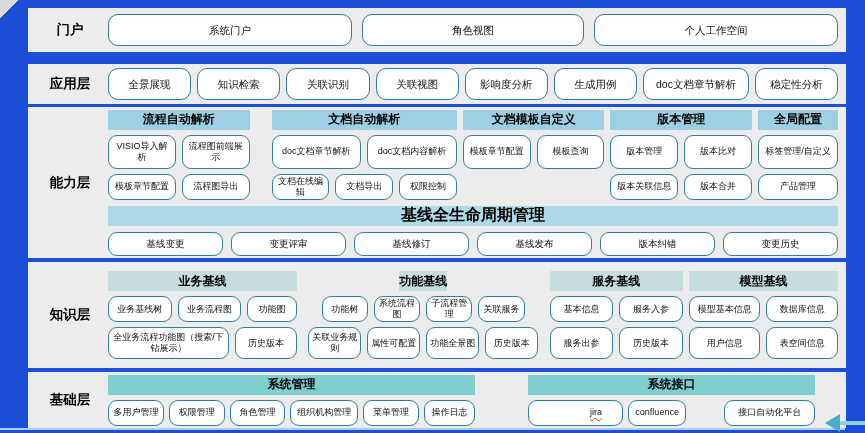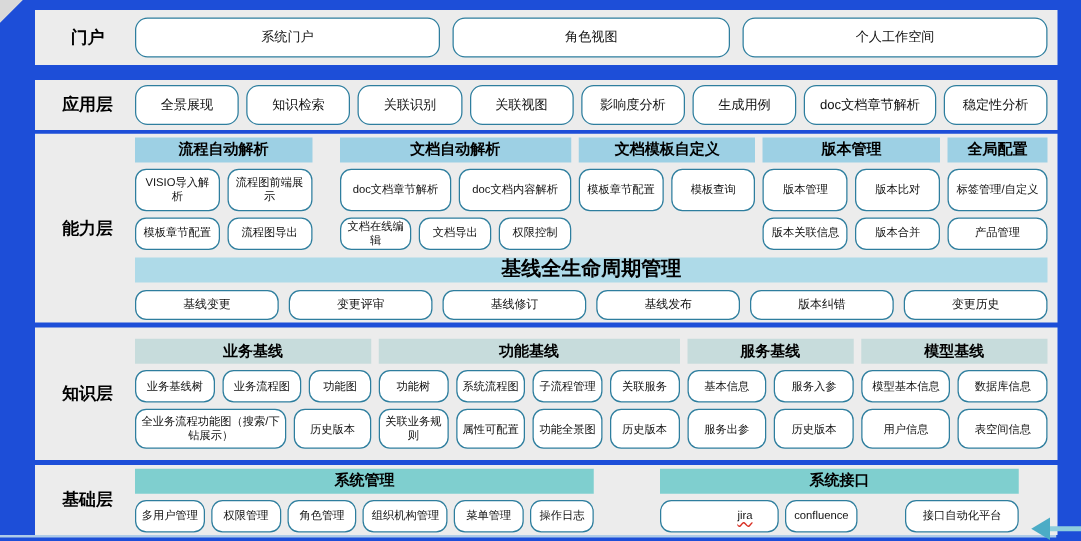--- a/index.html
+++ b/index.html
@@ -146,21 +146,21 @@
           <div class="btn">业务基线树</div>
           <div class="btn">业务流程图</div>
           <div class="btn" style="flex:0.75;">功能图</div>
         </div>
         <div class="row r-know2">
           <div class="btn" style="flex:2.1;">全业务流程功能图（搜索/下钻展示）</div>
           <div class="btn">历史版本</div>
         </div>
       </div>
 
-      <div class="group know" style="flex:247;">
+      <div class="group know" style="flex:247;align-items:center;">
         <div class="group-header">功能基线</div>
         <div class="row r-know1">
           <div class="btn">功能树</div>
           <div class="btn">系统流程图</div>
           <div class="btn">子流程管理</div>
           <div class="btn">关联服务</div>
         </div>
         <div class="row r-know2">
           <div class="btn">关联业务规则</div>
           <div class="btn">属性可配置</div>

